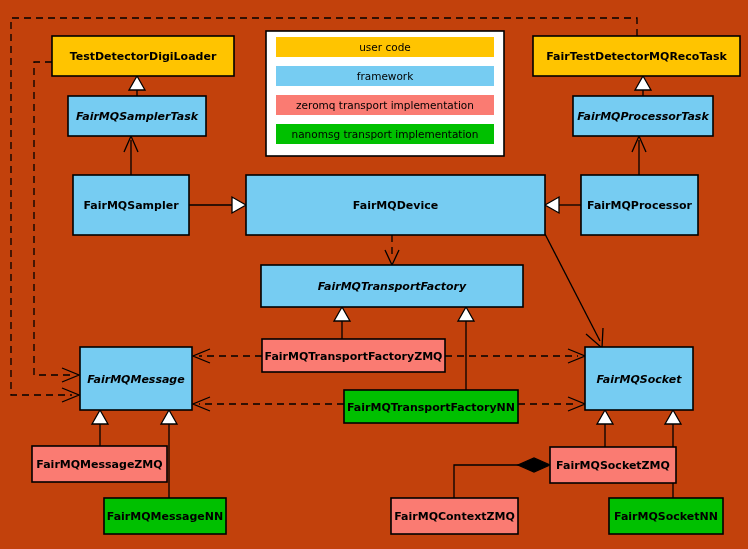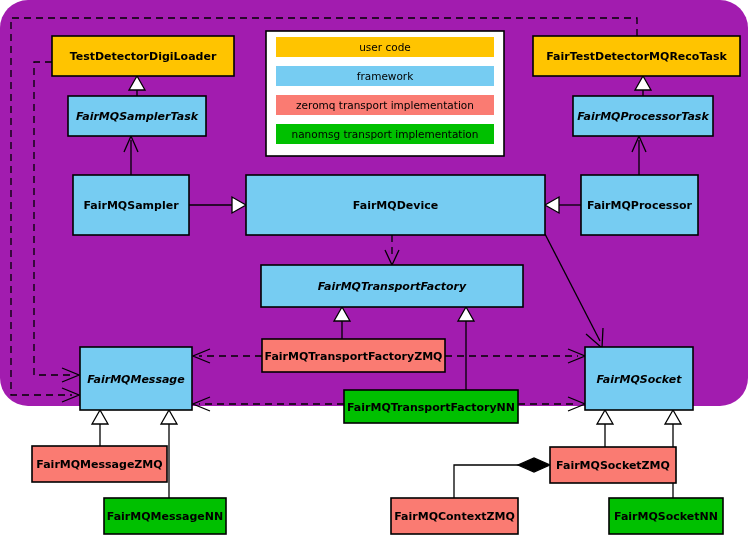--- a/index.html
+++ b/index.html
@@ -1,18 +1,18 @@
 <!DOCTYPE html>
 <html><head>
 <meta charset="utf-8">
 <style>
   html,body{margin:0;padding:0;background:#ffffff;}
   body{width:748px;height:549px;overflow:hidden;
        font-family:"DejaVu Sans","Liberation Sans",sans-serif;}
-  #diagram{position:relative;width:748px;height:406px;background:#a21caf;border-radius:28px;}
+  #diagram{position:relative;width:748px;height:549px;background:#c2410c;}
   svg{position:absolute;left:0;top:0;width:748px;height:549px;}
   .nodeLabel{font-size:11px;font-weight:bold;fill:#000;
              text-anchor:middle;dominant-baseline:middle;}
   .nodeLabel.abstract{font-style:italic;}
   .legendLabel{font-size:10.5px;font-weight:normal;fill:#000;
                text-anchor:middle;dominant-baseline:middle;}
 </style>
 </head>
 <body>
 

